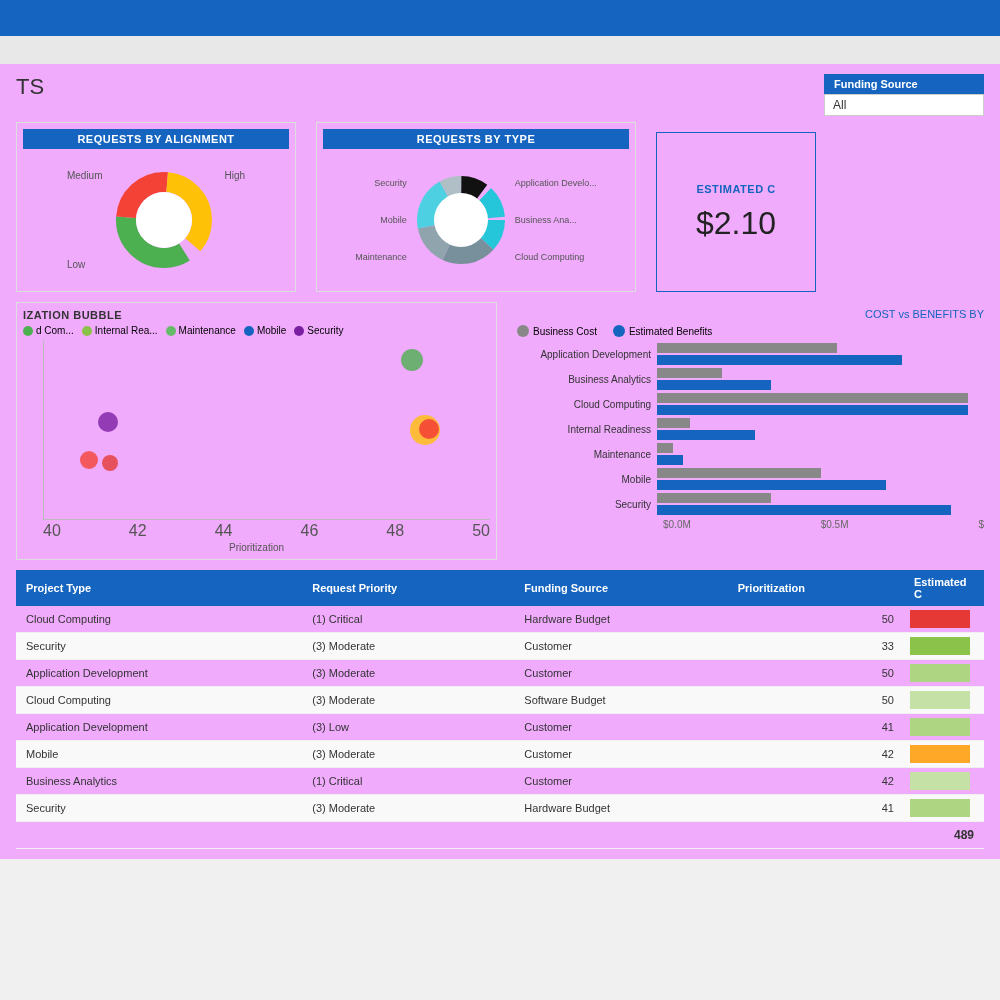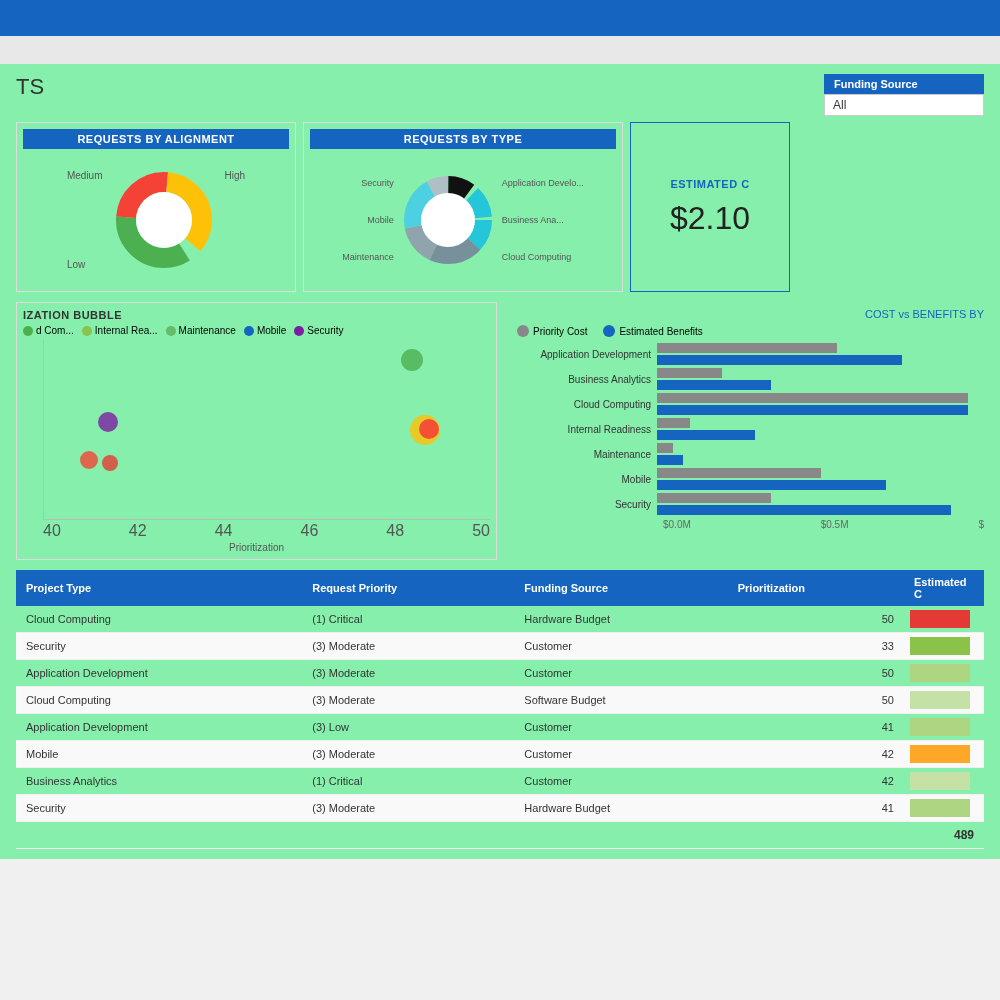--- a/index.html
+++ b/index.html
@@ -1,24 +1,24 @@
 <!DOCTYPE html>
 <html><head>
   <meta charset="utf-8">
   <style>
     * { box-sizing: border-box; margin: 0; padding: 0; }
     body { font-family: 'Segoe UI', Arial, sans-serif; background: #f0f0f0; font-size: 12px; overflow: hidden; }
 
     .top-bar { background: #1565C0; height: 36px; width: 100%; }
     .sub-bar { background: #e8e8e8; height: 28px; width: 100%; }
 
-    .main-content { background: #86efac; padding: 10px 16px; width: 100%; }
+    .main-content { background: #f0abfc; padding: 10px 16px; width: 100%; }
 
     
-    .charts-row { display: flex; gap: 7px; width: 100%; }
+    .charts-row { display: flex; gap: 20px; width: 100%; align-items: flex-end; }
     .chart-panel { border: 1px solid #ddd; flex: 1; padding: 6px; }
     .chart-title {
       background: #1565C0;
       color: white;
       text-align: center;
       font-size: 11px;
       font-weight: bold;
       padding: 4px;
       margin-bottom: 6px;
       letter-spacing: 0.5px;
@@ -239,21 +239,21 @@
         <span>50</span>
       </div>
       <div style="text-align:center; font-size:10px; color:#555; margin-top:2px;">Prioritization</div>
     </div>
 
     <div class="bar-section" style="flex:1; padding-left:20px;">
       <div class="cost-vs-benefits-title">COST vs BENEFITS BY</div>
       <div class="bar-legend">
         <div class="bar-legend-item">
           <div class="bar-legend-color" style="background:#888;"></div>
-          <span>Priority Cost</span>
+          <span>Business Cost</span>
         </div>
         <div class="bar-legend-item">
           <div class="bar-legend-color" style="background:#1565C0;"></div>
           <span>Estimated Benefits</span>
         </div>
       </div>
 
       <div class="bar-chart-area">
 
         <div class="bar-row">

